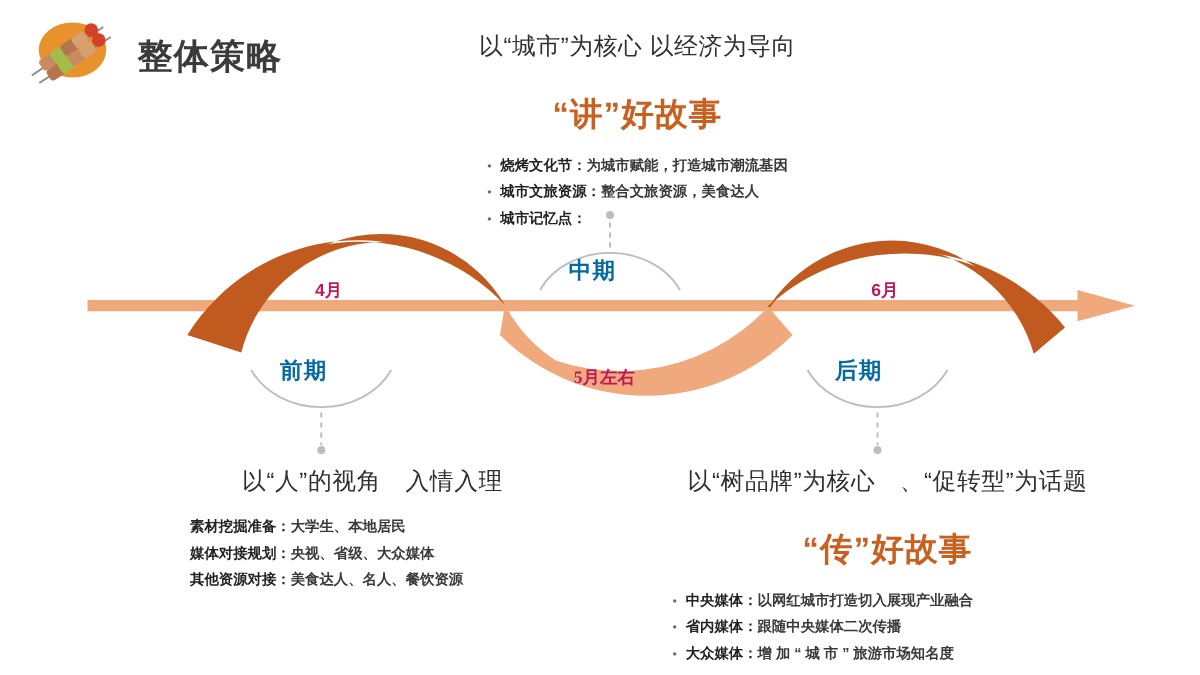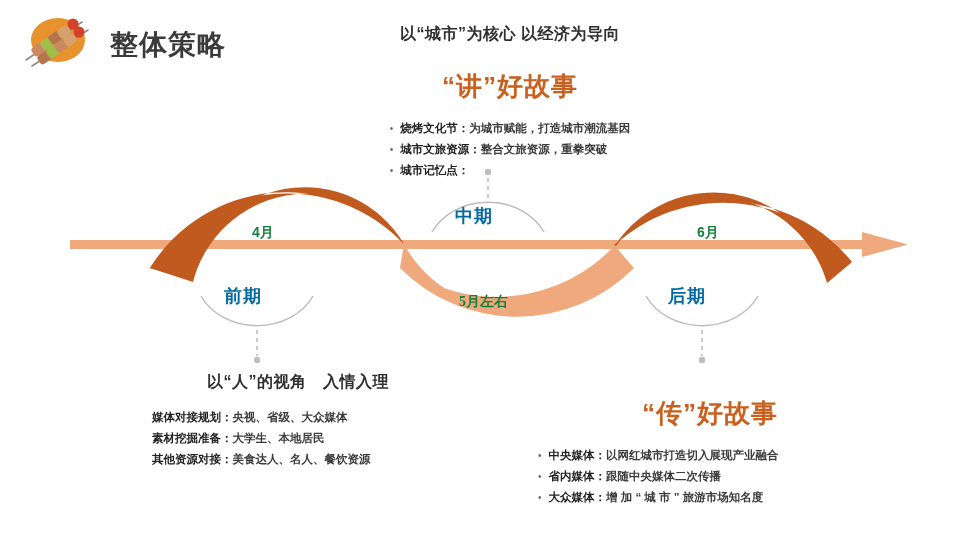--- a/index.html
+++ b/index.html
@@ -16,21 +16,21 @@
   #logo{position:absolute;left:0;top:2px;width:80px;height:58px;}
   #title{
     position:absolute;left:92px;top:18px;
     font-size:28px;font-weight:bold;color:#3b3b3b;
     letter-spacing:1px;white-space:nowrap;
   }
 
   
   .blk{position:absolute;}
   .kicker{
-    font-size:16px;font-weight:bold;color:#2f2f2f;
+    font-size:19px;font-weight:normal;color:#2f2f2f;
     white-space:nowrap;letter-spacing:0.5px;
   }
   .headline{
     font-size:26px;font-weight:bold;color:#C8601F;
     white-space:nowrap;letter-spacing:1px;margin-top:24px;
   }
   .bullets{margin-top:12px;}
   .bullet{
     font-size:11.5px;color:#3a3a3a;white-space:nowrap;
     line-height:20px;display:flex;align-items:baseline;
@@ -50,21 +50,21 @@
   #blk-bl .bullets{margin-top:14px;display:inline-block;text-align:left;margin-left:4px;}
   #blk-bl .bullet{line-height:21px;}
 
   
   #blk-br{left:520px;top:372px;width:380px;}
   #blk-br .kicker,#blk-br .headline{display:block;text-align:center;}
   #blk-br .bullets{margin-top:14px;display:inline-block;text-align:left;margin-left:18px;}
 
   
   .month{
-    position:absolute;color:#15803d;font-weight:bold;
+    position:absolute;color:#be185d;font-weight:bold;
     font-size:14px;white-space:nowrap;
   }
   .phase{
     position:absolute;color:#0369a1;font-weight:bold;
     font-size:18px;white-space:nowrap;letter-spacing:1px;
   }
   #m-apr{left:252px;top:224px;}
   #m-may{left:459px;top:293px;font-family:Liberation Serif, serif;}
   #m-jun{left:697px;top:224px;}
   #p-pre{left:224px;top:284px;}
@@ -167,48 +167,49 @@
     <span class="headline">“讲”好故事</span>
     <div class="bullets">
       <div class="bullet">
         <span class="dot">•</span>
         <span class="bterm">烧烤文化节：</span>
         <span class="bdesc">为城市赋能，打造城市潮流基因</span>
       </div>
       <div class="bullet">
         <span class="dot">•</span>
         <span class="bterm">城市文旅资源：</span>
-        <span class="bdesc">整合文旅资源，重拳突破</span>
+        <span class="bdesc">整合文旅资源，美食达人</span>
       </div>
       <div class="bullet">
         <span class="dot">•</span>
         <span class="bterm">城市记忆点：</span>
       </div>
     </div>
   </div>
 
   <div class="blk" id="blk-bl">
     <span class="kicker">以“人”的视角　入情入理</span>
     <div class="bullets">
       <div class="bullet">
+        <span class="bterm">素材挖掘准备：</span>
+        <span class="bdesc">大学生、本地居民</span>
+      </div>
+      <div class="bullet">
         <span class="bterm">媒体对接规划：</span>
         <span class="bdesc">央视、省级、大众媒体</span>
       </div>
       <div class="bullet">
-        <span class="bterm">素材挖掘准备：</span>
-        <span class="bdesc">大学生、本地居民</span>
-      </div>
-      <div class="bullet">
         <span class="bterm">其他资源对接：</span>
         <span class="bdesc">美食达人、名人、餐饮资源</span>
       </div>
     </div>
   </div>
 
   <div class="blk" id="blk-br">
+    <span class="kicker">以“树品牌”为核心　、“促转型”为话题</span>
     <span class="headline">“传”好故事</span>
     <div class="bullets">
       <div class="bullet">
         <span class="dot">•</span>
         <span class="bterm">中央媒体：</span>
         <span class="bdesc">以网红城市打造切入展现产业融合</span>
       </div>
       <div class="bullet">
         <span class="dot">•</span>
         <span class="bterm">省内媒体：</span>

